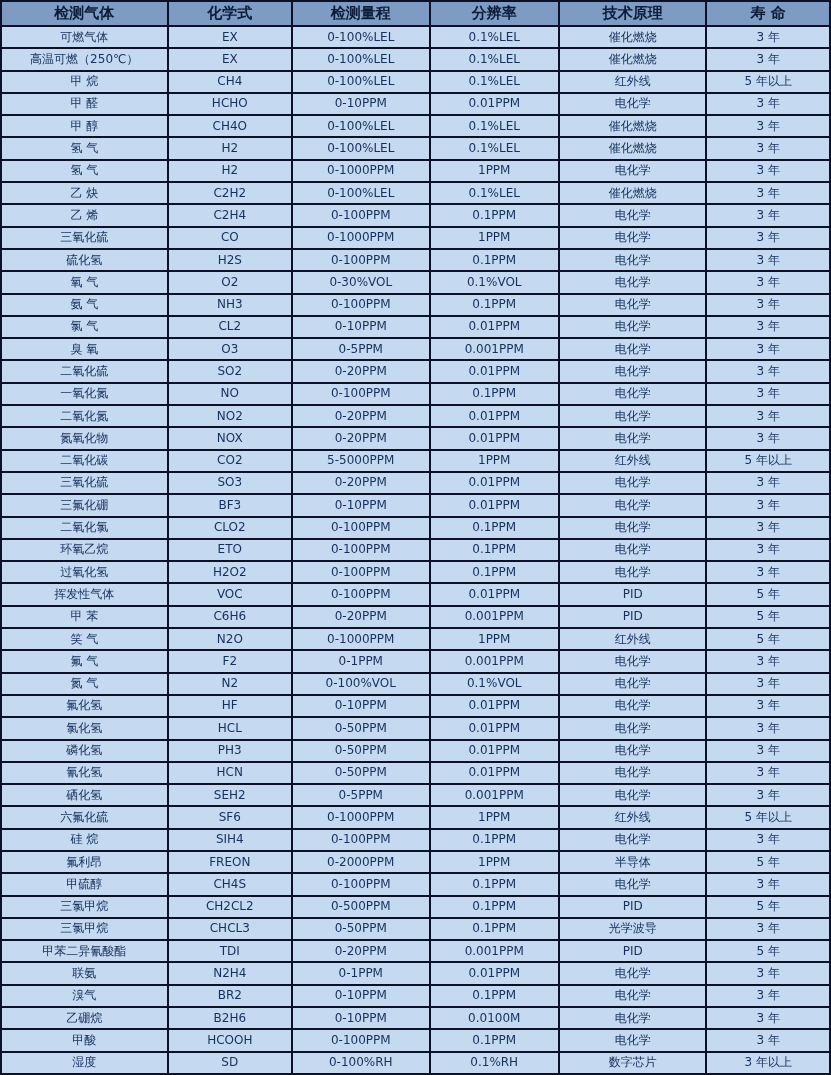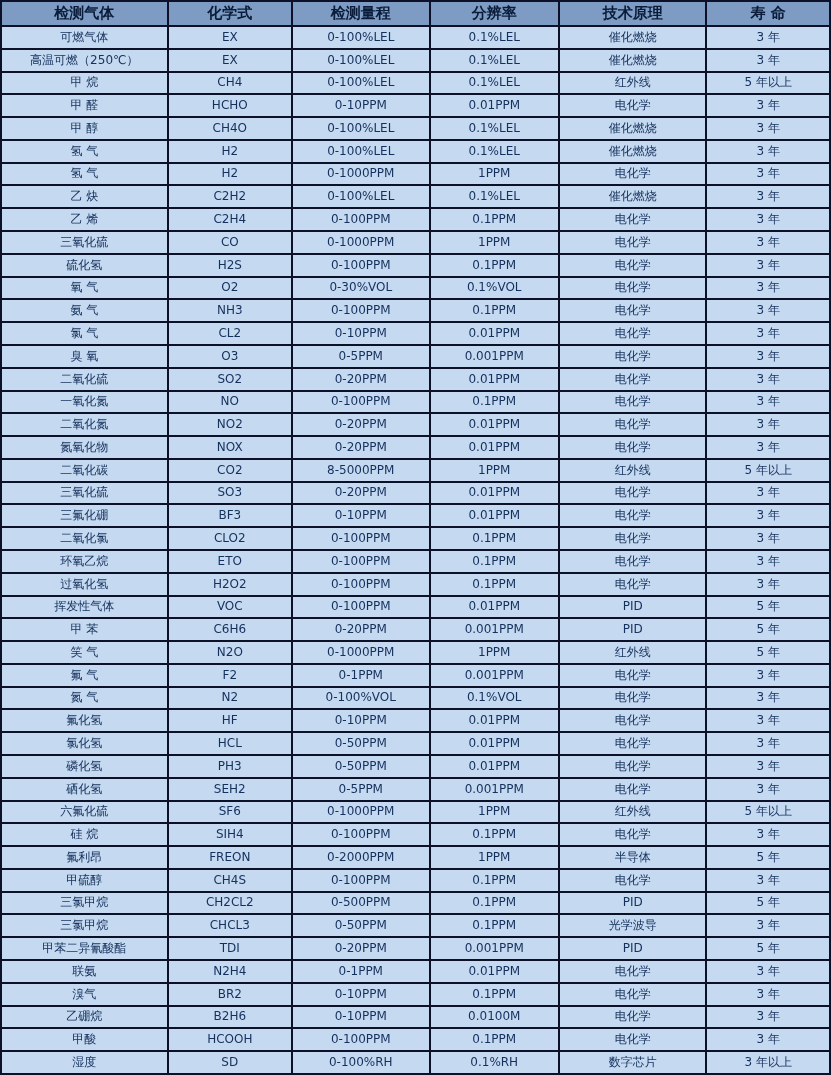--- a/index.html
+++ b/index.html
@@ -213,21 +213,21 @@
           <td>氮氧化物</td>
           <td>NOX</td>
           <td>0-20PPM</td>
           <td>0.01PPM</td>
           <td>电化学</td>
           <td>3 年</td>
         </tr>
         <tr>
           <td>二氧化碳</td>
           <td>CO2</td>
-          <td>8-5000PPM</td>
+          <td>5-5000PPM</td>
           <td>1PPM</td>
           <td>红外线</td>
           <td>5 年以上</td>
         </tr>
         <tr>
           <td>三氧化硫</td>
           <td>SO3</td>
           <td>0-20PPM</td>
           <td>0.01PPM</td>
           <td>电化学</td>
@@ -317,20 +317,28 @@
           <td>氯化氢</td>
           <td>HCL</td>
           <td>0-50PPM</td>
           <td>0.01PPM</td>
           <td>电化学</td>
           <td>3 年</td>
         </tr>
         <tr>
           <td>磷化氢</td>
           <td>PH3</td>
+          <td>0-50PPM</td>
+          <td>0.01PPM</td>
+          <td>电化学</td>
+          <td>3 年</td>
+        </tr>
+        <tr>
+          <td>氰化氢</td>
+          <td>HCN</td>
           <td>0-50PPM</td>
           <td>0.01PPM</td>
           <td>电化学</td>
           <td>3 年</td>
         </tr>
         <tr>
           <td>硒化氢</td>
           <td>SEH2</td>
           <td>0-5PPM</td>
           <td>0.001PPM</td>

